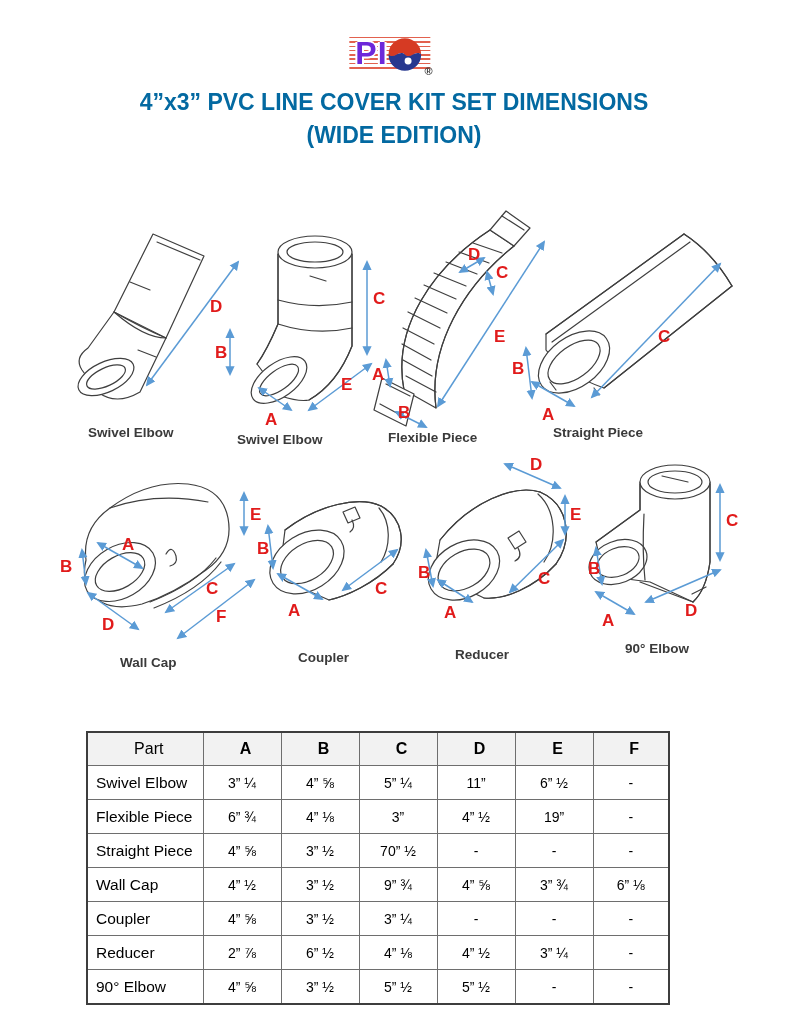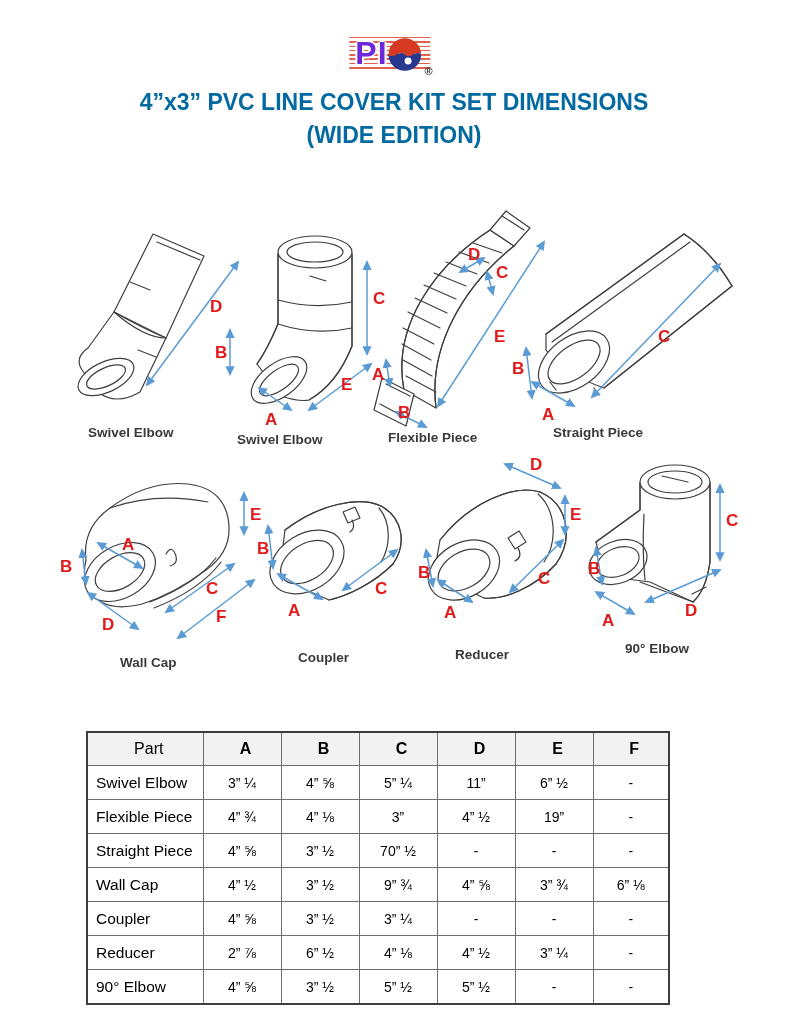--- a/index.html
+++ b/index.html
@@ -304,21 +304,21 @@
         <td class="part-cell">Swivel Elbow</td>
         <td>3” ¼</td>
         <td>4” ⅝</td>
         <td>5” ¼</td>
         <td>11”</td>
         <td>6” ½</td>
         <td>-</td>
       </tr>
       <tr>
         <td class="part-cell">Flexible Piece</td>
-        <td>4” ¾</td>
+        <td>6” ¾</td>
         <td>4” ⅛</td>
         <td>3”</td>
         <td>4” ½</td>
         <td>19”</td>
         <td>-</td>
       </tr>
       <tr>
         <td class="part-cell">Straight Piece</td>
         <td>4” ⅝</td>
         <td>3” ½</td>

